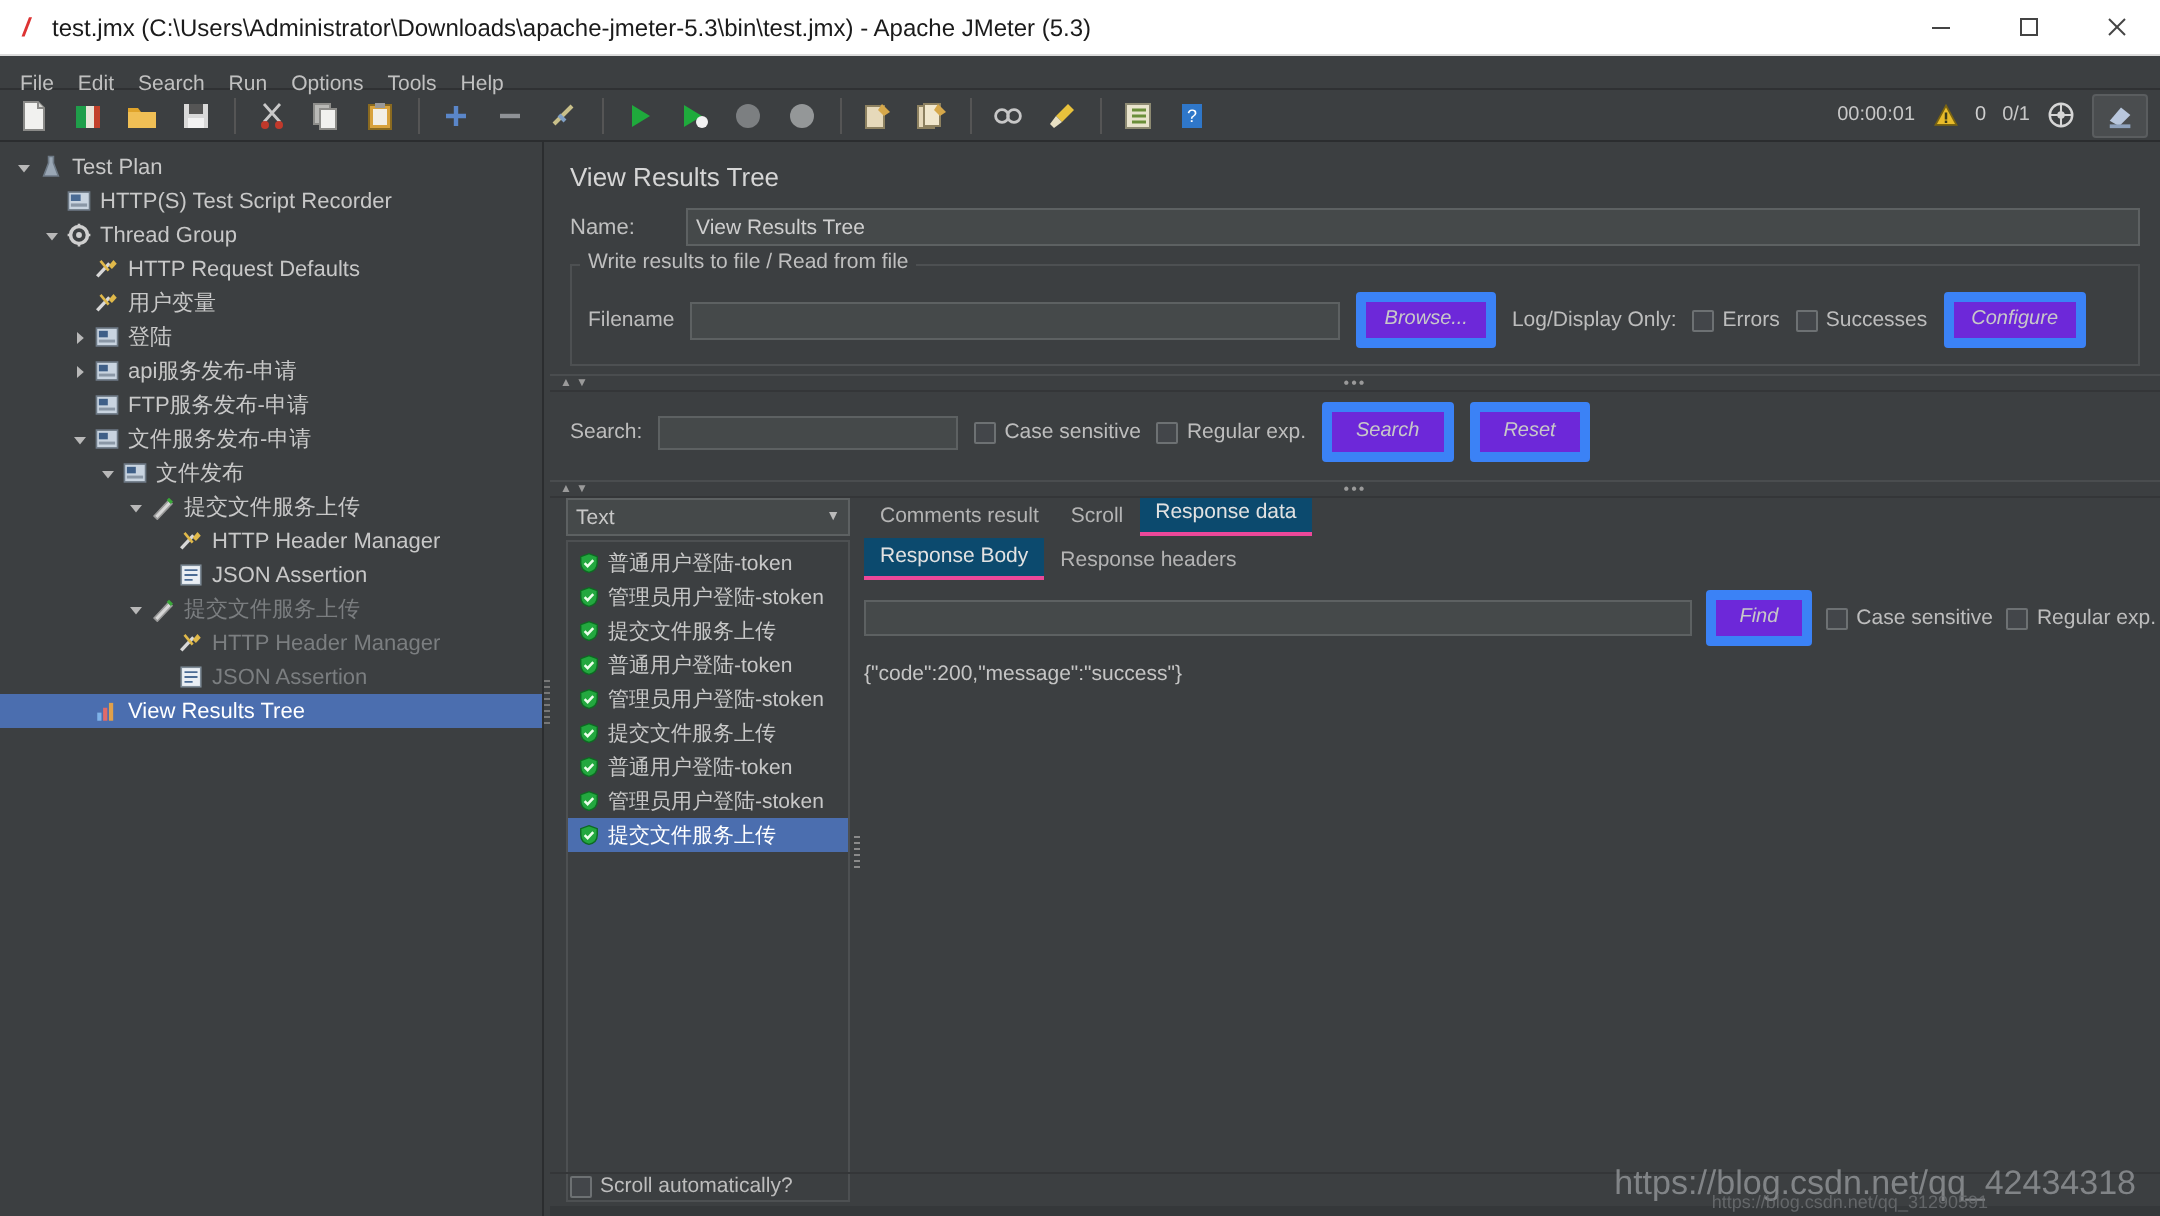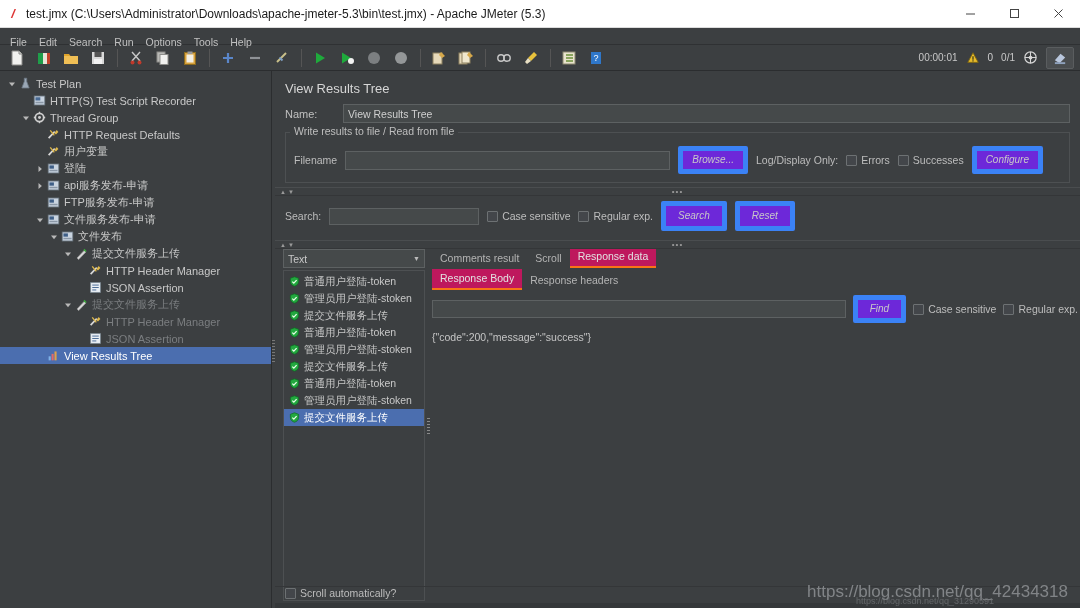--- a/index.html
+++ b/index.html
@@ -164,21 +164,21 @@
   .results-splitter:after {
     content: ""; position: absolute; left: 2px; top: 48%; width: 3px; height: 18px;
     background: repeating-linear-gradient(to bottom, #8a8a8a 0 1px, transparent 1px 3px);
   }
   .results-right { flex: 1; display: flex; flex-direction: column; padding-right: 2px; }
 
   .tabbar { display: flex; align-items: flex-end; height: 19px; gap: 0; }
   .tab {
     font-size: 10.5px; color: #b4b4b4; padding: 3px 8px 3px 8px; line-height: 13px;
   }
-  .tab.active { background: #be185d; color: #e2e2e2; border-bottom: 2px solid #f97316; }
+  .tab.active { background: #0c4a6e; color: #e2e2e2; border-bottom: 2px solid #ec4899; }
   .tabbar2 { display: flex; align-items: flex-end; height: 19px; margin-top: 3px; }
 
   .find-row { display: flex; align-items: center; gap: 7px; margin-top: 5px; }
   .find-input {
     flex: 1; height: 18px; background: #45494a; border: 1px solid #5d6162;
     color: #cfcfcf; font-size: 10px; padding: 0 4px;
   }
   .resp-body {
     flex: 1; margin-top: 8px; font-size: 10.5px; color: #c5c5c5;
     white-space: pre-wrap; overflow: hidden;

